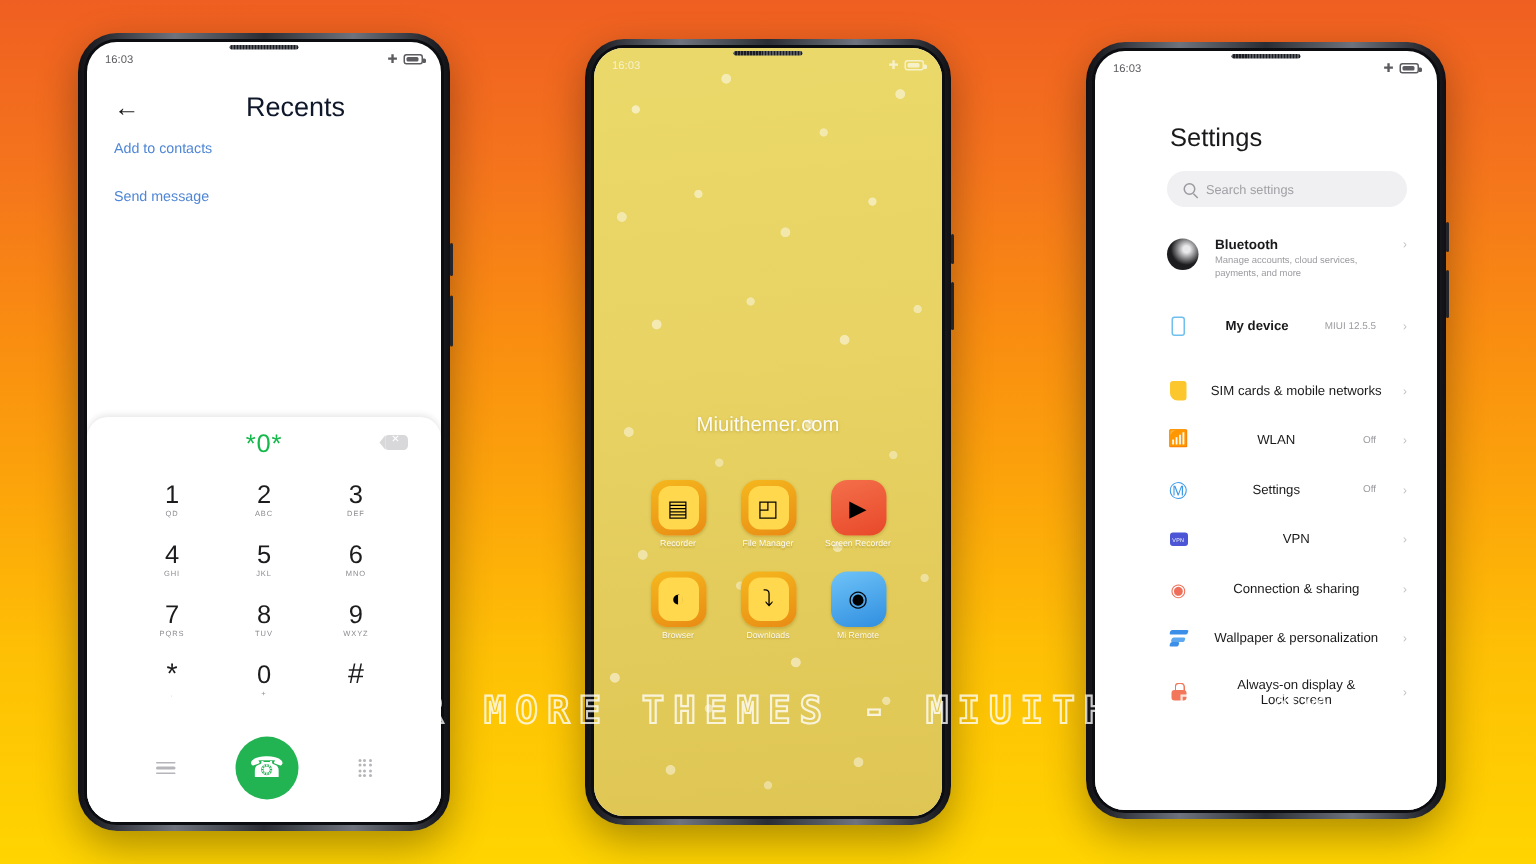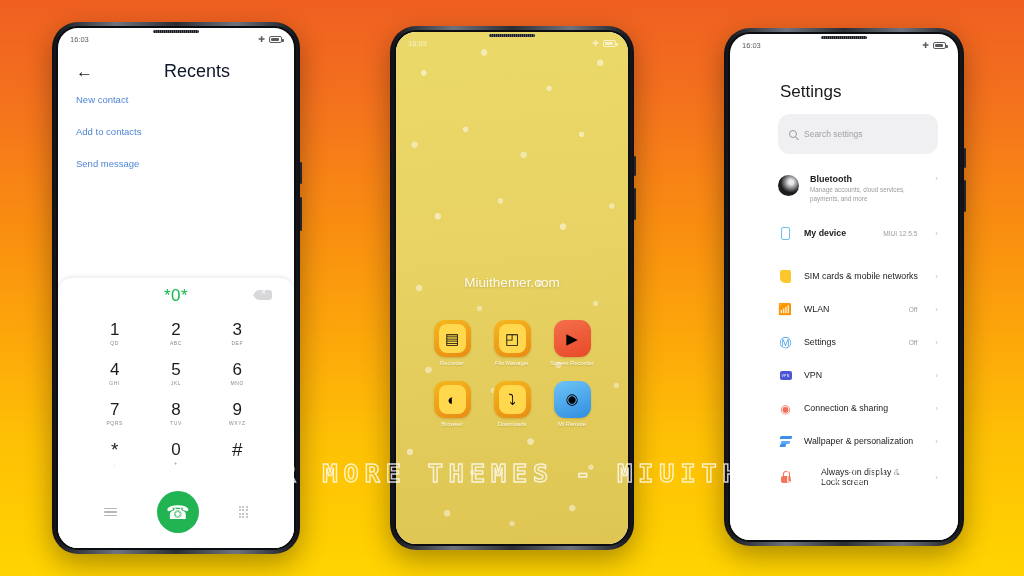--- a/index.html
+++ b/index.html
@@ -133,34 +133,34 @@
   .app-ic .face { position:absolute; inset:0; display:flex; align-items:center; justify-content:center; font-size:15px; }
   .app-ic.red { background:linear-gradient(160deg,#f4704a 0%,#e8482a 100%); }
   .app-ic.blue { background:linear-gradient(160deg,#6fc3f7 0%,#2f8ee0 100%); }
   .app-lbl { font-size:5.8px; color:rgba(255,255,255,.92); line-height:7.5px; text-shadow:0 1px 1px rgba(140,110,0,.4); }
 
   
   #phone3 { left:724px; top:28px; width:240px; height:518px; }
   .set-body { position:absolute; top:20px; left:0; right:0; bottom:0; background:#fff; overflow:hidden;padding-left:28px; }
   .set-title { font-size:17px; color:#1a1a1c; padding:28px 0 12px 22px; font-weight:400; }
   .search {
-    margin:0 20px 14px 20px; height:40px; background:#f0f0f2; border-radius:12px;
+    margin:0 20px 14px 20px; height:24px; background:#f0f0f2; border-radius:12px;
     display:flex; align-items:center; gap:7px; padding:0 11px;
   }
   .mag { width:8px; height:8px; border:1.2px solid #9a9a9f; border-radius:50%; position:relative; flex:none; }
   .mag::after{ content:""; position:absolute; right:-3px; bottom:-2px; width:4px; height:1.2px; background:#9a9a9f; transform:rotate(45deg); }
   .search span { font-size:8.5px; color:#a0a0a5; }
 
   .acct-row { display:flex; align-items:flex-start; gap:11px; padding:6px 20px 14px 20px; position:relative; }
   .avatar { width:21px; height:21px; border-radius:50%; background:radial-gradient(circle at 62% 34%,#e9e9ec 0 12%,#1d1d1f 55%); flex:none; margin-top:1px; }
   .acct-txt { flex:1; }
   .acct-name { font-size:9px; color:#1a1a1c; font-weight:bold; margin-bottom:2px; }
   .acct-sub { font-size:6.3px; color:#9b9ba0; line-height:8.5px; }
 
-  .srow { display:flex; align-items:center; gap:11px; padding:0 20px; height:33px; position:relative; }
+  .srow { display:flex; align-items:center; gap:11px; padding:0 20px; height:33px; position:relative;text-align:center; }
   .srow.tall { height:38px;gap:28px; }
   .s-ic { width:15px; height:15px; flex:none; display:flex; align-items:center; justify-content:center; font-size:11px; }
   .s-lbl { flex:1; font-size:8.8px; color:#1a1a1c; line-height:10.5px; }
   .s-lbl.bold { font-weight:bold; }
   .s-val { font-size:6.6px; color:#9b9ba0; margin-right:7px; }
   .chev { color:#c2c2c7; font-size:8px; }
   .divider { height:10px; }
 
   .ic-sim { width:11px; height:13px; background:#fcc72d; border-radius:2px 2px 2px 5px; }
   .ic-vpn { width:12px; height:9px; background:#4b55d6; border-radius:2px; color:#fff; font-size:3.6px; display:flex; align-items:center; justify-content:center; letter-spacing:.2px; }
@@ -199,21 +199,20 @@
             <i></i>
           </span>
       </span>
     </div>
 
     <div class="dial-top">
       <div class="dial-header">
         <span class="back-arrow">←</span>
         <span class="dial-title">Recents</span>
       </div>
-      <div class="action-link">New contact</div>
       <div class="action-link">Add to contacts</div>
       <div class="action-link">Send message</div>
     </div>
 
     <div class="keypad-sheet">
       <div class="num-display">
         <span class="num">*0*</span>
         <span class="backspace"></span>
       </div>
       <div class="keys" id="keys">

